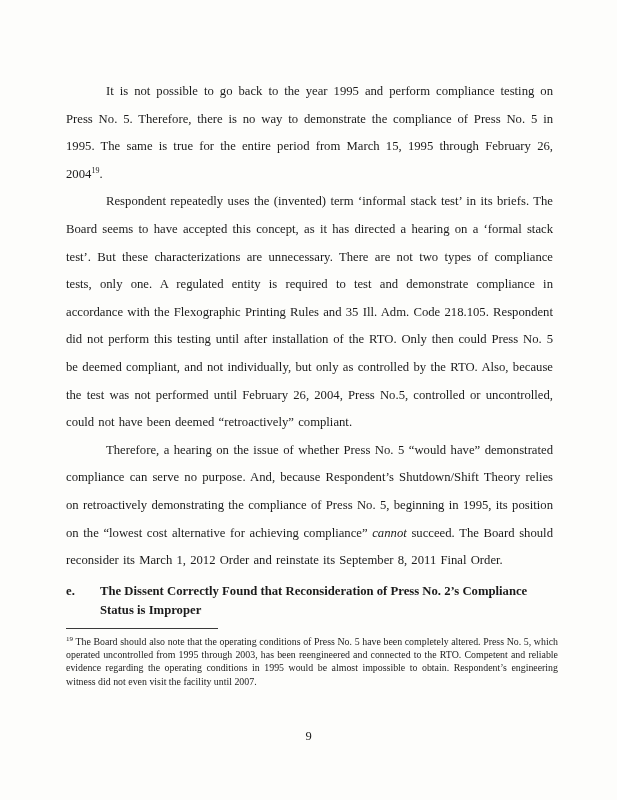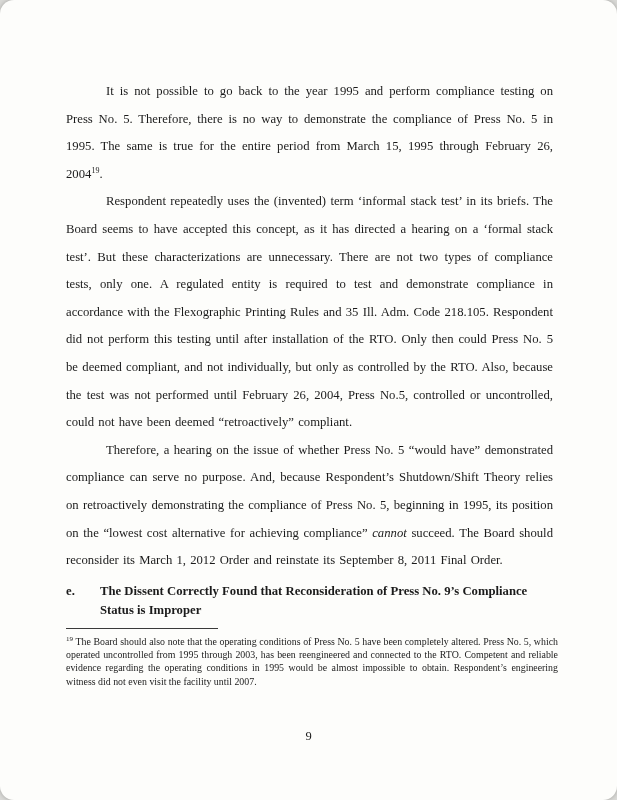--- a/index.html
+++ b/index.html
@@ -7,21 +7,20 @@
   .page {
     position: relative;
     width: 617px;
     height: 800px;
     margin: 0 auto;
     background: #fdfdfb;
     font-family: "Liberation Serif", serif;
     color: #1b1b1b;
     overflow: hidden;
     box-shadow: 0 0 4px rgba(0,0,0,0.25);
-    border-radius: 14px;
   }
   .content {
     position: absolute;
     left: 66px;
     top: 78px;
     width: 487px;
   }
   .body-para {
     font-size: 12.7px;
     line-height: 27.6px;
@@ -89,21 +88,21 @@
   <div class="content">
 
     <p class="body-para"><span>It is not possible to go back to the year 1995 and perform compliance testing on Press No. 5.  Therefore, there is no way to demonstrate the compliance of Press No. 5 in 1995.  The same is true for the entire period from March 15, 1995 through February 26, 2004</span><sup>19</sup><span>.</span></p>
 
     <p class="body-para"><span>Respondent repeatedly uses the (invented) term ‘informal stack test’ in its briefs.  The Board seems to have accepted this concept, as it has directed a hearing on a ‘formal stack test’.  But these characterizations are unnecessary.  There are not two types of compliance tests, only one.  A regulated entity is required to test and demonstrate compliance in accordance with the Flexographic Printing Rules and 35 Ill. Adm. Code 218.105.  Respondent did not perform this testing until after installation of the RTO.  Only then could Press No. 5 be deemed compliant, and not individually, but only as controlled by the RTO.  Also, because the test was not performed until February 26, 2004, Press No.5, controlled or uncontrolled, could not have been deemed “retroactively” compliant.</span></p>
 
     <p class="body-para"><span>Therefore, a hearing on the issue of whether Press No. 5 “would have” demonstrated compliance can serve no purpose.  And, because Respondent’s Shutdown/Shift Theory relies on retroactively demonstrating the compliance of Press No. 5, beginning in 1995, its position on the “lowest cost alternative for achieving compliance” </span><i class="emph">cannot</i><span> succeed.  The Board should reconsider its March 1, 2012 Order and reinstate its September 8, 2011 Final Order.</span></p>
 
     <div class="section-heading">
       <span class="heading-num">e.</span>
-      <span class="heading-text">The Dissent Correctly Found that Reconsideration of Press No. 9’s Compliance Status is Improper</span>
+      <span class="heading-text">The Dissent Correctly Found that Reconsideration of Press No. 2’s Compliance Status is Improper</span>
     </div>
 
 
   </div>
 
   <div class="footnote-block">
     <div class="footnote-rule"></div>
     <div class="footnote-text"><sup>19</sup><span> The Board should also note that the operating conditions of Press No. 5 have been completely altered.  Press No. 5, which operated uncontrolled from 1995 through 2003, has been reengineered and connected to the RTO. Competent and reliable evidence regarding the operating conditions in 1995 would be almost impossible to obtain. Respondent’s engineering witness did not even visit the facility until 2007.</span></div>
   </div>
 

